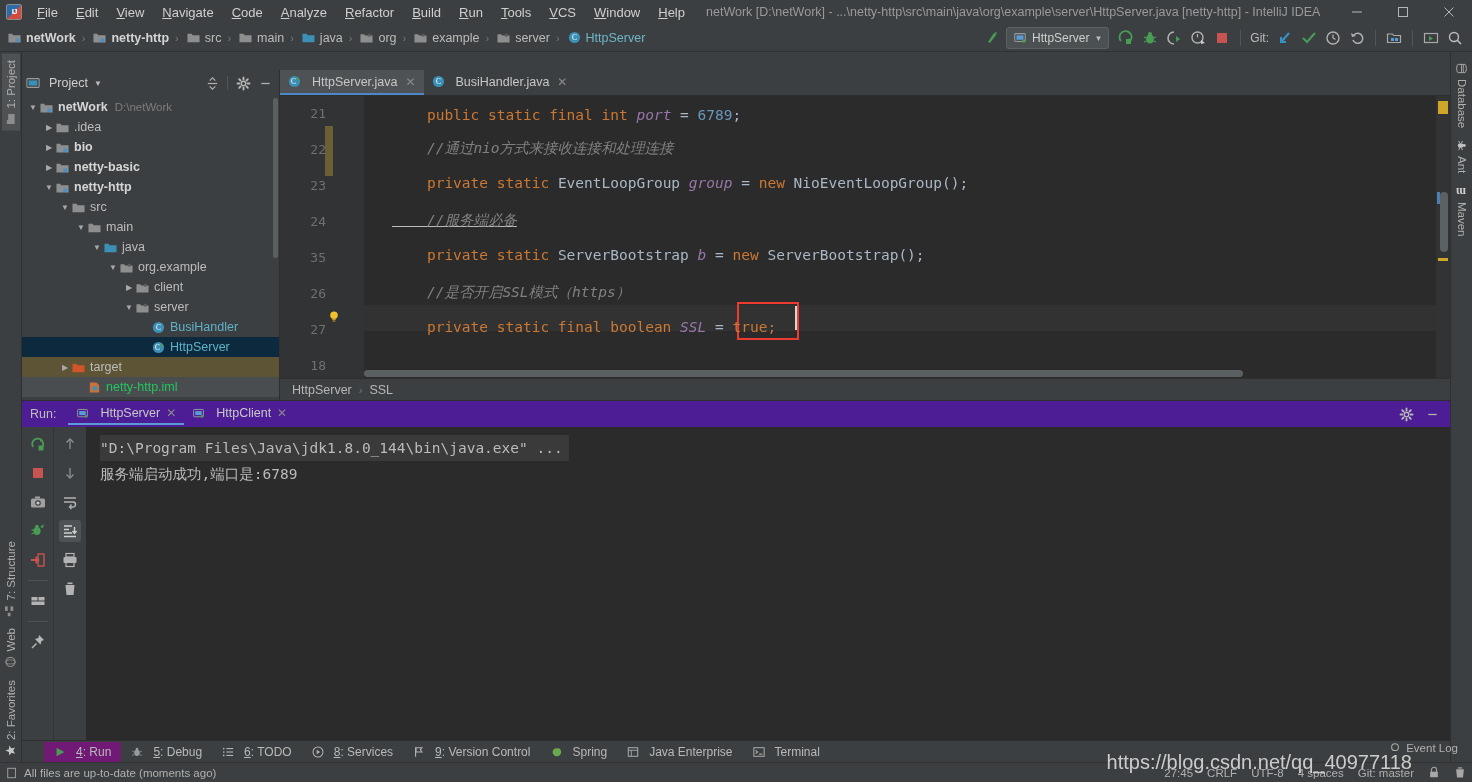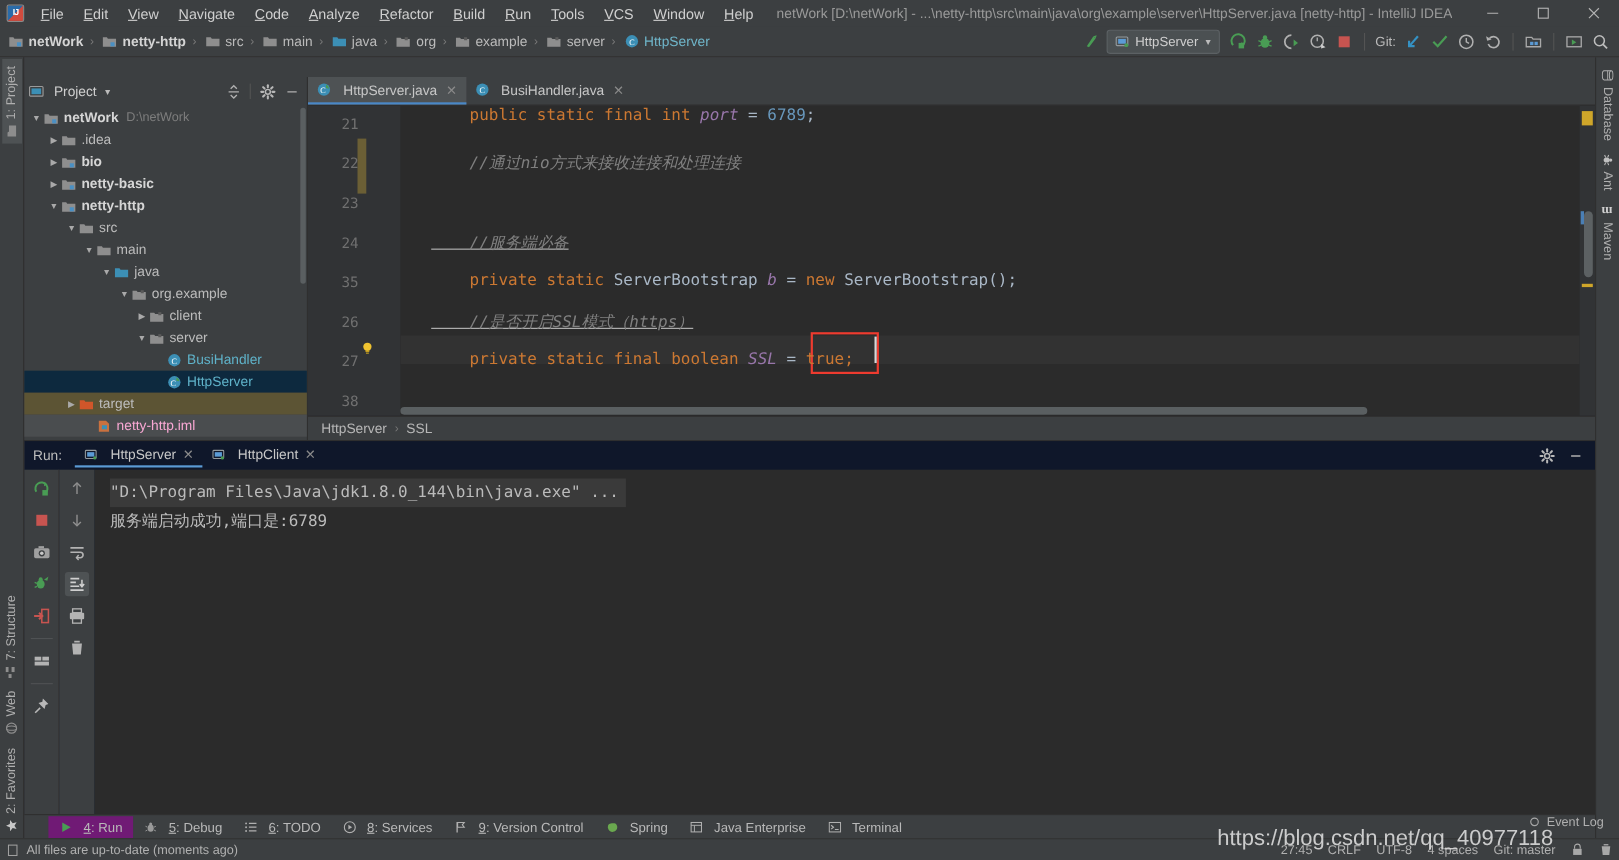--- a/index.html
+++ b/index.html
@@ -99,21 +99,21 @@
 
   .tree { flex: 1 1 auto; overflow: hidden; font-size: 12.5px; padding-top: 1px; position: relative; }
   .trow { height: 20px; display: flex; align-items: center; white-space: nowrap; padding-right: 4px; }
   .trow.sel { background: #0d293e; }
   .trow.target { background: #5c5434; }
   .trow.iml { background: #4a4d4f; }
   .twist { width: 14px; flex: 0 0 14px; display: flex; align-items: center; justify-content: center; color: #a9a9a9; font-size: 8px; }
   .tlabel { color: #bcbcbc; }
   .tlabel.bold { font-weight: bold; color: #d6d6d6; }
   .tlabel.teal { color: #5fb2c9; }
-  .tlabel.red { color: #f9a8d4; }
+  .tlabel.red { color: #22c55e; }
   .tpath { color: #7d7d7d; margin-left: 7px; font-size: 11.5px; }
   .tree-scrollbar { position: absolute; right: 1px; top: 2px; width: 5px; height: 160px; background: #5a5f61; border-radius: 3px; }
 
   
   .editor-col { flex: 1 1 auto; display: flex; flex-direction: column; min-width: 0; background: #2b2b2b; }
   .tabs { height: 26px; flex: 0 0 26px; background: #3c3f41; display: flex; align-items: stretch; border-bottom: 1px solid #2f2f2f; }
   .tab { display: flex; align-items: center; gap: 6px; padding: 0 8px; font-size: 12.5px; color: #c7c7c7;
          border-bottom: 2px solid transparent; }
   .tab.active { background: #4e5254; border-bottom: 2px solid #4a88c7; }
   .tab .x { color: #8a8a8a; font-size: 12px; margin-left: 2px; }
@@ -145,21 +145,21 @@
 
   .marker-strip { width: 14px; flex: 0 0 14px; background: #313335; position: relative; }
   .mk { position: absolute; left: 2px; width: 10px; height: 5px; }
   .vscroll-thumb { position: absolute; right: 2px; width: 8px; background: #5c6163; border-radius: 4px; }
 
   .breadcrumb-bar { height: 22px; flex: 0 0 22px; background: #3c3f41; display: flex; align-items: center;
                     padding-left: 12px; font-size: 12.5px; color: #b7b7b7; border-top: 1px solid #2f2f2f; }
   .bc-sep { color: #777; padding: 0 7px; font-size: 11px; }
 
   
-  .runpanel { flex: 1 1 auto; display: flex; flex-direction: column; min-height: 0; background: #0f172a;
+  .runpanel { flex: 1 1 auto; display: flex; flex-direction: column; min-height: 0; background: #4c1d95;
               border-top: 1px solid #2f2f2f; }
   .run-header { height: 26px; flex: 0 0 26px; display: flex; align-items: center; padding-left: 8px; position: relative; }
   .run-label { font-size: 12.5px; color: #bdbdbd; margin-right: 12px; }
   .rtab-item { display: flex; align-items: center; gap: 6px; padding: 3px 8px; font-size: 12.5px; color: #c8c8c8;
                border-bottom: 2px solid transparent; }
   .rtab-item.active { border-bottom: 2px solid #5b9bd5; }
   .rtab-item .x { color: #8a8a8a; font-size: 12px; }
   .run-header-actions { position: absolute; right: 8px; display: flex; align-items: center; gap: 6px; }
 
   .run-body { flex: 1 1 auto; display: flex; min-height: 0; }
@@ -700,32 +700,33 @@
                     <rect x="6.5" y="12" width="3" height="1.2" fill="#c8a01f"></rect>
                   </svg>
               </div>
             <div class="gutter-num" style="top: 10px;">21</div>
                 <div class="gutter-num" style="top: 46px;">22</div>
                 <div class="gutter-num" style="top: 82px;">23</div>
                 <div class="gutter-num" style="top: 118px;">24</div>
                 <div class="gutter-num" style="top: 154px;">35</div>
                 <div class="gutter-num" style="top: 190px;">26</div>
                 <div class="gutter-num" style="top: 226px;">27</div>
-                <div class="gutter-num" style="top: 262px;">38</div>
+                <div class="gutter-num" style="top: 262px;">18</div>
               </div>
 
             <div class="code-area" id="code-area">
               <div class="cur-line" style="top:209px;"></div>
               <div class="hlbox" style="left:373px; top:206px; width:62px; height:38px;"></div>
               <div class="caret" style="left:431px; top:210px; height:24px;"></div>
-            <div class="cline" style="top: 1px;"><span class="p">    </span><span class="k">public static final </span><span class="k">int </span><span class="f">port </span><span class="p">= </span><span class="n">6789</span><span class="p">;</span></div>
+            <div class="cline" style="top: 11px;"><span class="p">    </span><span class="k">public static final </span><span class="k">int </span><span class="f">port </span><span class="p">= </span><span class="n">6789</span><span class="p">;</span></div>
                 <div class="cline" style="top: 43px;"><span class="cm">    //通过nio方式来接收连接和处理连接</span></div>
+                <div class="cline" style="top: 79px;"><span class="p">    </span><span class="k">private static </span><span class="t">EventLoopGroup </span><span class="f">group </span><span class="p">= </span><span class="k">new </span><span class="t">NioEventLoopGroup</span><span class="p">();</span></div>
                 <div class="cline" style="top: 115px; text-decoration: underline;"><span class="cm">    //服务端必备</span></div>
                 <div class="cline" style="top: 151px;"><span class="p">    </span><span class="k">private static </span><span class="t">ServerBootstrap </span><span class="f">b </span><span class="p">= </span><span class="k">new </span><span class="t">ServerBootstrap</span><span class="p">();</span></div>
-                <div class="cline" style="top: 187px; text-decoration: underline;"><span class="cm">    //是否开启SSL模式（https）</span></div>
+                <div class="cline" style="top: 187px;"><span class="cm">    //是否开启SSL模式（https）</span></div>
                 <div class="cline" style="top: 223px;"><span class="p">    </span><span class="k">private static final boolean </span><span class="f">SSL </span><span class="p">= </span><span class="k">true;</span></div>
                 <div class="cline" style="top: 259px;"></div>
               </div>
 
             <div class="editor-hscroll">
                 <i></i>
               </div>
 
             <div class="marker-strip">
               <div class="mk" style="top:5px;height:13px;background:#cfa62a;"></div>

